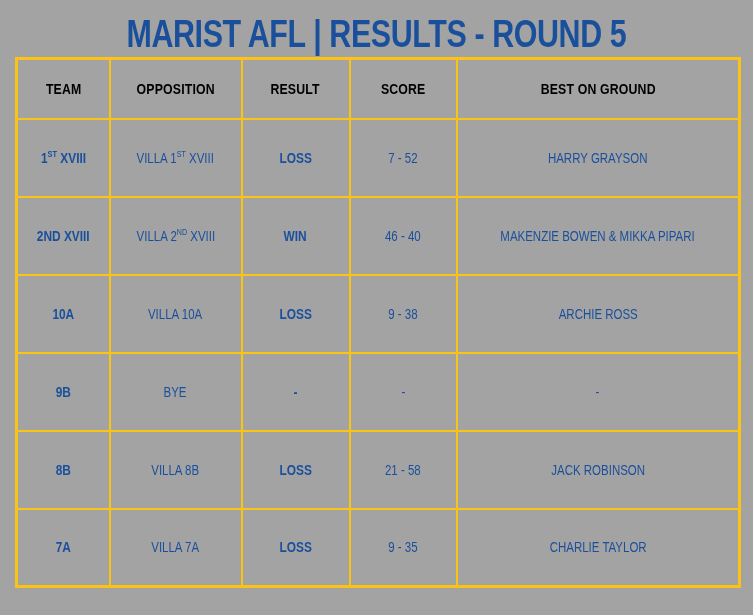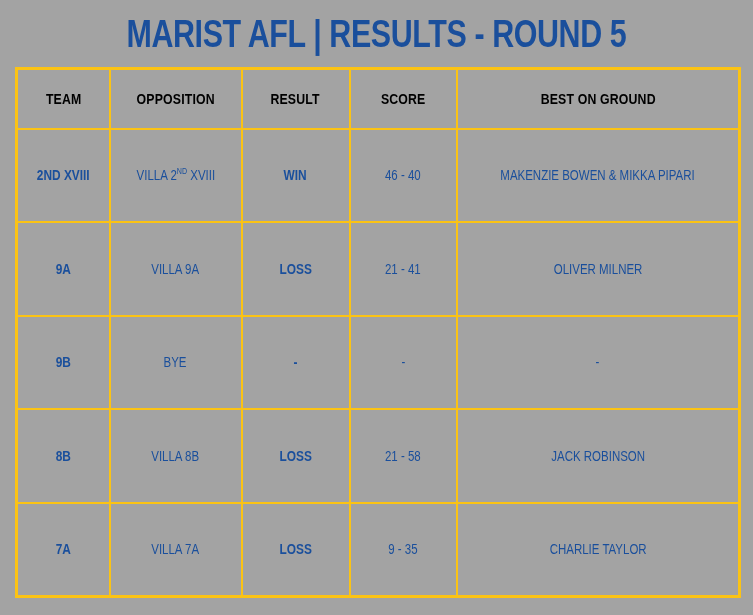--- a/index.html
+++ b/index.html
@@ -42,21 +42,21 @@
     white-space: nowrap;
     transform: scaleX(0.78);
     transform-origin: center center;
     text-transform: uppercase;
   }
 
   
   .table-wrap {
     position: absolute;
     left: 15px;
-    top: 67px;
+    top: 57px;
     width: 723px;
     height: 414px;
     border-radius: 23px;
   }
 
   table.results {
     width: 723px;
     height: 531px;
     border-collapse: collapse;
     table-layout: fixed;
@@ -141,32 +141,39 @@
         <tr>
           <th><span class="hdr">TEAM</span></th>
           <th><span class="hdr">OPPOSITION</span></th>
           <th><span class="hdr">RESULT</span></th>
           <th><span class="hdr">SCORE</span></th>
           <th><span class="hdr">BEST ON GROUND</span></th>
         </tr>
       </thead>
       <tbody id="results-body">
           <tr>
+            <td class="col-team"><span class="cell">1<sup>ST</sup> XVIII</span></td>
+            <td class="col-opp"><span class="cell">VILLA 1<sup>ST</sup> XVIII</span></td>
+            <td class="col-result"><span class="cell">LOSS</span></td>
+            <td class="col-score"><span class="cell">7 - 52</span></td>
+            <td class="col-bog"><span class="cell">HARRY GRAYSON</span></td>
+          </tr>
+          <tr>
             <td class="col-team"><span class="cell">2ND XVIII</span></td>
             <td class="col-opp"><span class="cell">VILLA 2<sup>ND</sup> XVIII</span></td>
             <td class="col-result"><span class="cell">WIN</span></td>
             <td class="col-score"><span class="cell">46 - 40</span></td>
             <td class="col-bog"><span class="cell">MAKENZIE BOWEN &amp; MIKKA PIPARI</span></td>
           </tr>
           <tr>
-            <td class="col-team"><span class="cell">9A</span></td>
-            <td class="col-opp"><span class="cell">VILLA 9A</span></td>
+            <td class="col-team"><span class="cell">10A</span></td>
+            <td class="col-opp"><span class="cell">VILLA 10A</span></td>
             <td class="col-result"><span class="cell">LOSS</span></td>
-            <td class="col-score"><span class="cell">21 - 41</span></td>
-            <td class="col-bog"><span class="cell">OLIVER MILNER</span></td>
+            <td class="col-score"><span class="cell">9 - 38</span></td>
+            <td class="col-bog"><span class="cell">ARCHIE ROSS</span></td>
           </tr>
           <tr>
             <td class="col-team"><span class="cell">9B</span></td>
             <td class="col-opp"><span class="cell">BYE</span></td>
             <td class="col-result"><span class="cell">-</span></td>
             <td class="col-score"><span class="cell">-</span></td>
             <td class="col-bog"><span class="cell">-</span></td>
           </tr>
           <tr>
             <td class="col-team"><span class="cell">8B</span></td>

